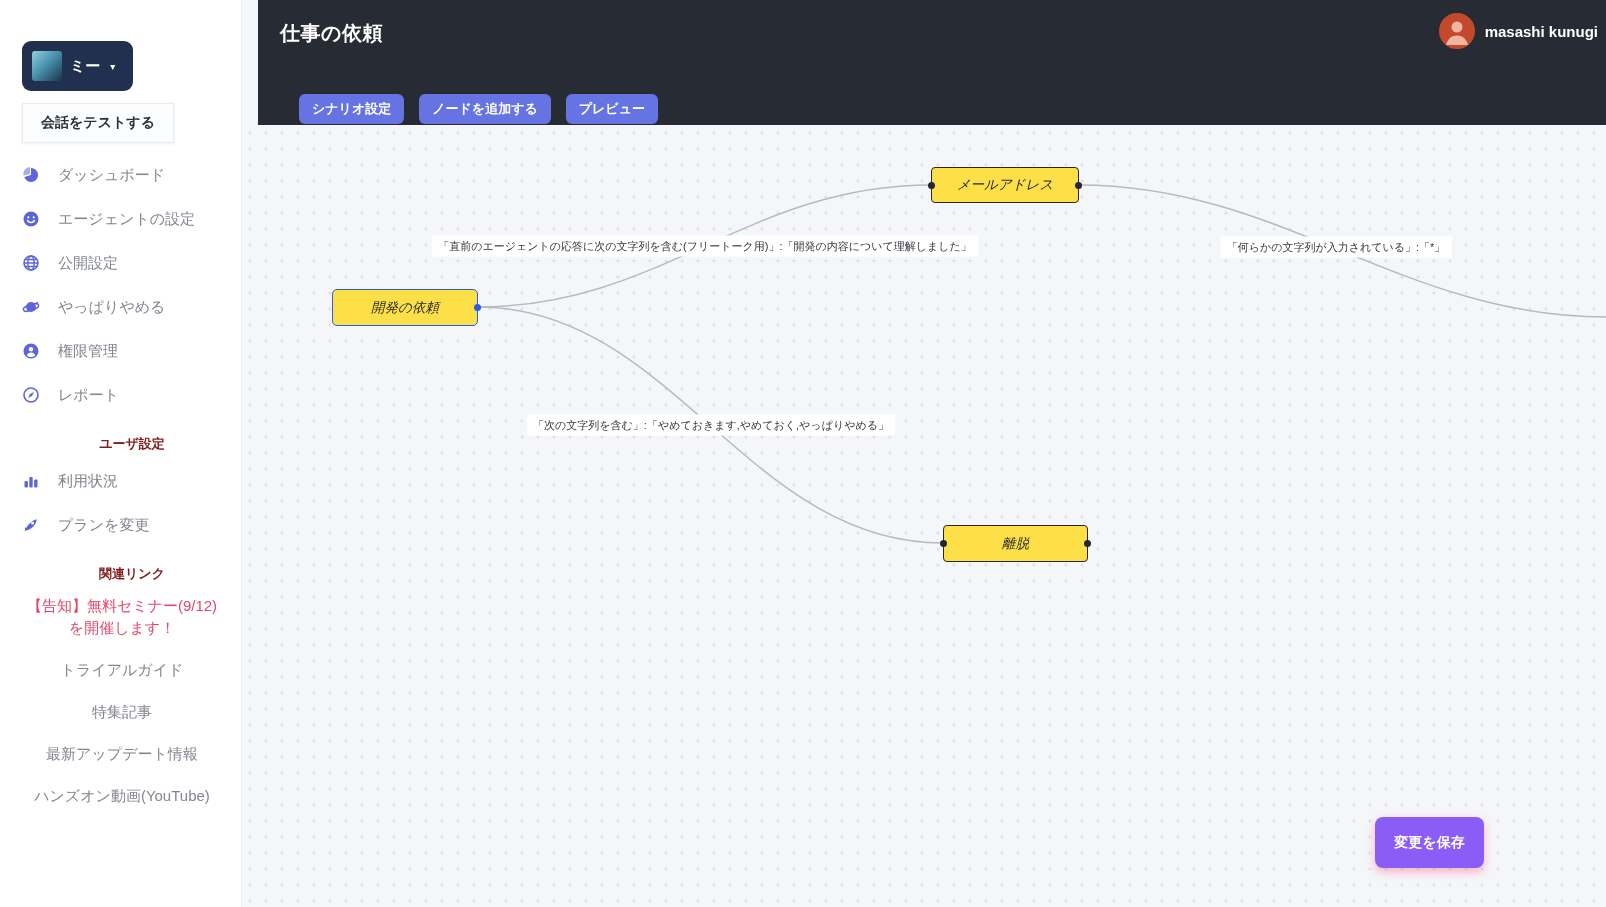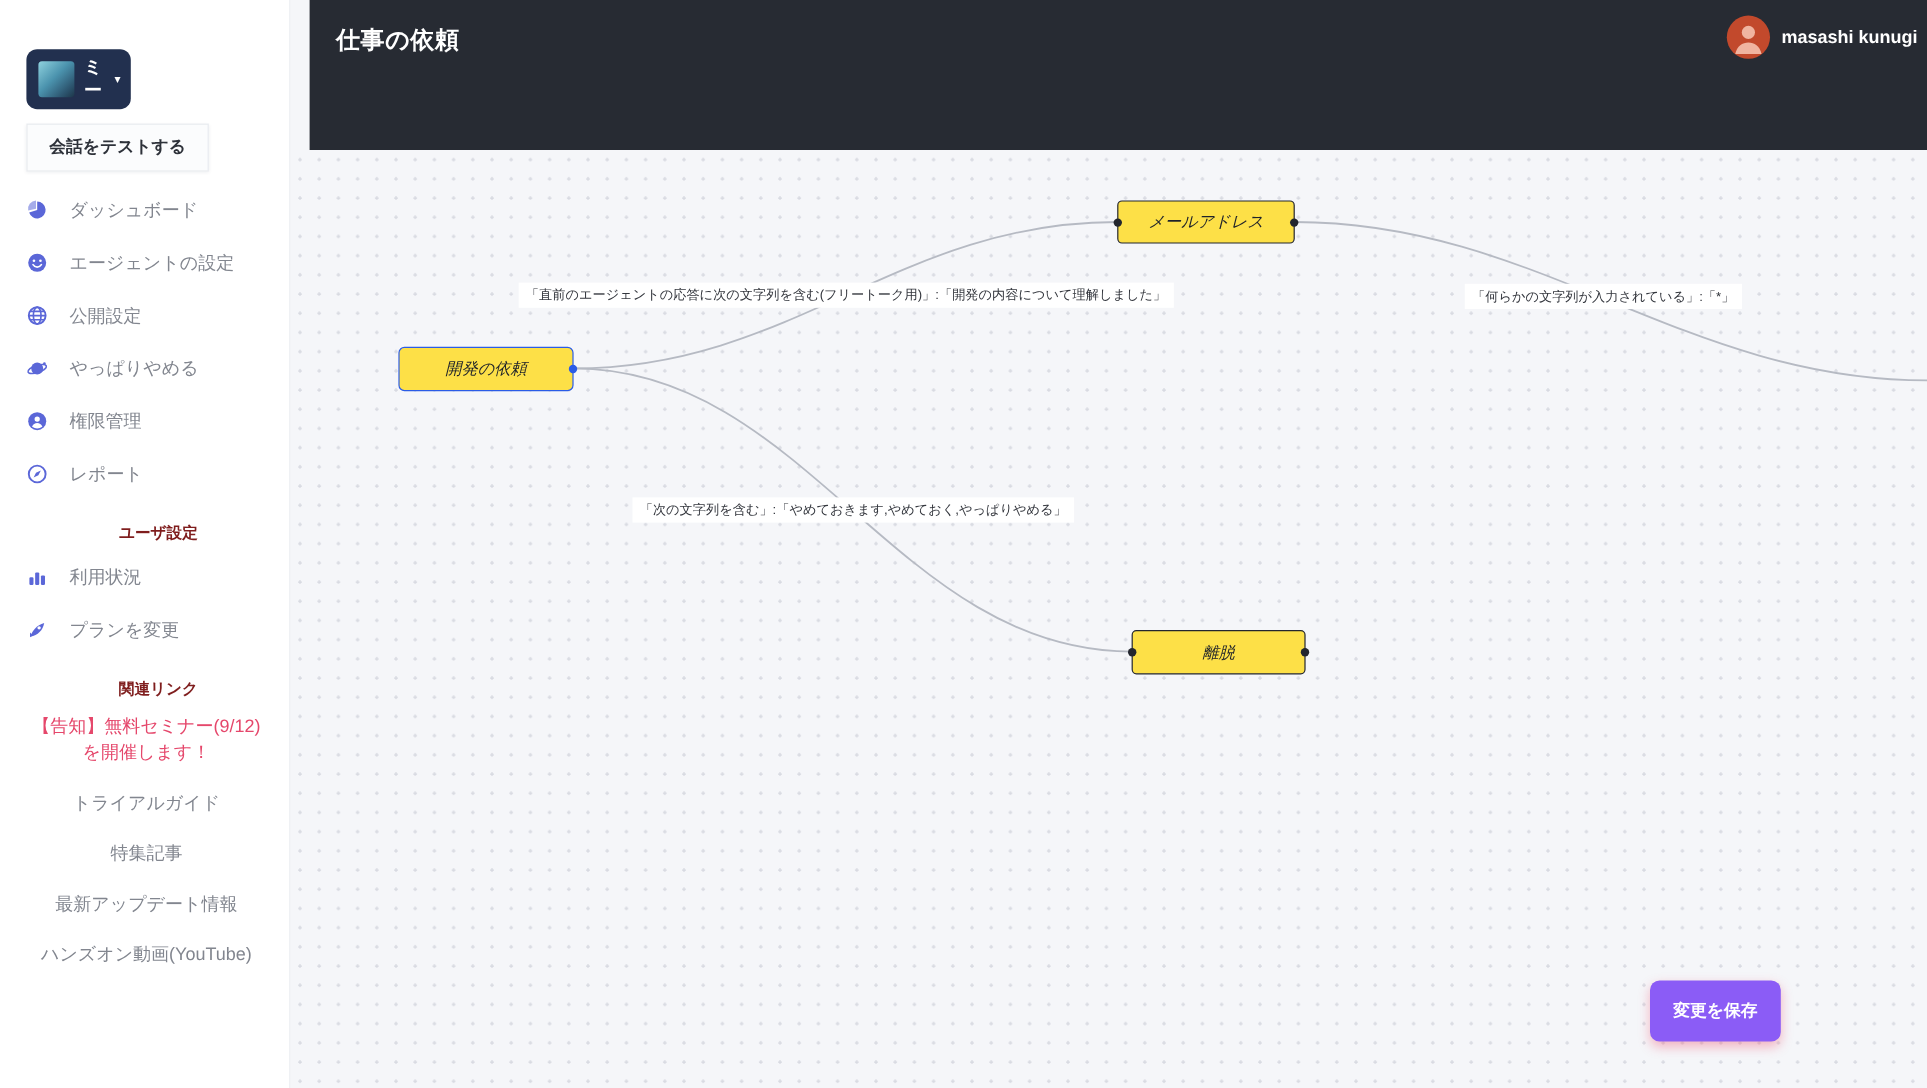--- a/index.html
+++ b/index.html
@@ -2,21 +2,21 @@
 <html><head>
 <meta charset="utf-8">
 <style>
   * { margin:0; padding:0; box-sizing:border-box; }
   html,body { width:1606px; height:907px; overflow:hidden;
     font-family:"Liberation Sans","DejaVu Sans",sans-serif; background:#f5f6f9; }
 
   
   .sidebar { position:absolute; left:0; top:0; width:242px; height:907px;
     background:#ffffff; border-right:1px solid #eceef2; z-index:30; }
-  .user-chip { position:absolute; left:22px; top:41px; height:50px; width:87px;
+  .user-chip { position:absolute; left:22px; top:41px; height:50px; width:111px;
     background:#22304f; border-radius:9px; display:flex; align-items:center;
     padding:0 10px; gap:8px; cursor:pointer; }
   .user-chip .avatar-sq { width:30px; height:30px; border-radius:3px; flex:0 0 auto;
     background:linear-gradient(135deg,#8fd2de 0%,#4b93ae 45%,#2d5670 80%,#1d3649 100%); }
   .user-chip .uname { color:#fff; font-weight:bold; font-size:15px; }
   .user-chip .caret { color:#fff; font-size:10px; margin-left:2px; }
   .test-btn { position:absolute; left:22px; top:103px; width:152px; height:40px;
     background:#fbfcfd; border:1px solid #e9ebef; border-radius:0;
     box-shadow:0 1px 3px rgba(30,40,60,.08); display:flex; align-items:center;
     justify-content:center; font-size:14px; font-weight:bold; color:#2e323a; cursor:pointer; }
@@ -170,20 +170,25 @@
       <div class="link-item">最新アップデート情報</div>
       <div class="link-item">ハンズオン動画(YouTube)</div>
     </div>
   </div>
 </div>
 
 <div class="main">
 
   <div class="topbar">
     <div class="page-title">仕事の依頼</div>
+    <div class="toolbar">
+      <button class="tool-btn">シナリオ設定</button>
+      <button class="tool-btn">ノードを追加する</button>
+      <button class="tool-btn">プレビュー</button>
+    </div>
     <div class="user-box">
       <div class="avatar-circle">
         <svg width="36" height="36" viewBox="0 0 36 36">
             <circle cx="18" cy="14" r="5.5" fill="#f0b4a0"></circle>
             <path d="M7 32c1.6-6.5 6-9.5 11-9.5s9.4 3 11 9.5z" fill="#f0b4a0"></path>
           </svg>
       </div>
       <span class="uname2">masashi kunugi</span>
     </div>
   </div>

